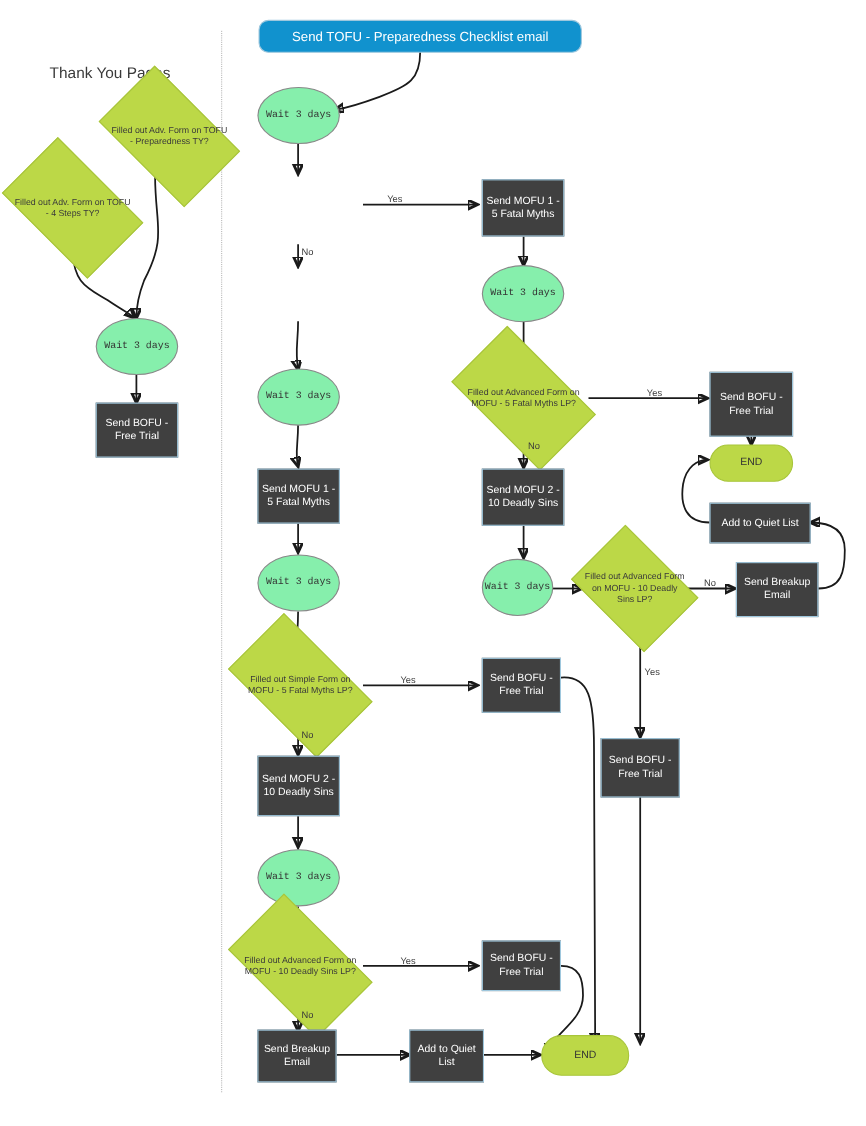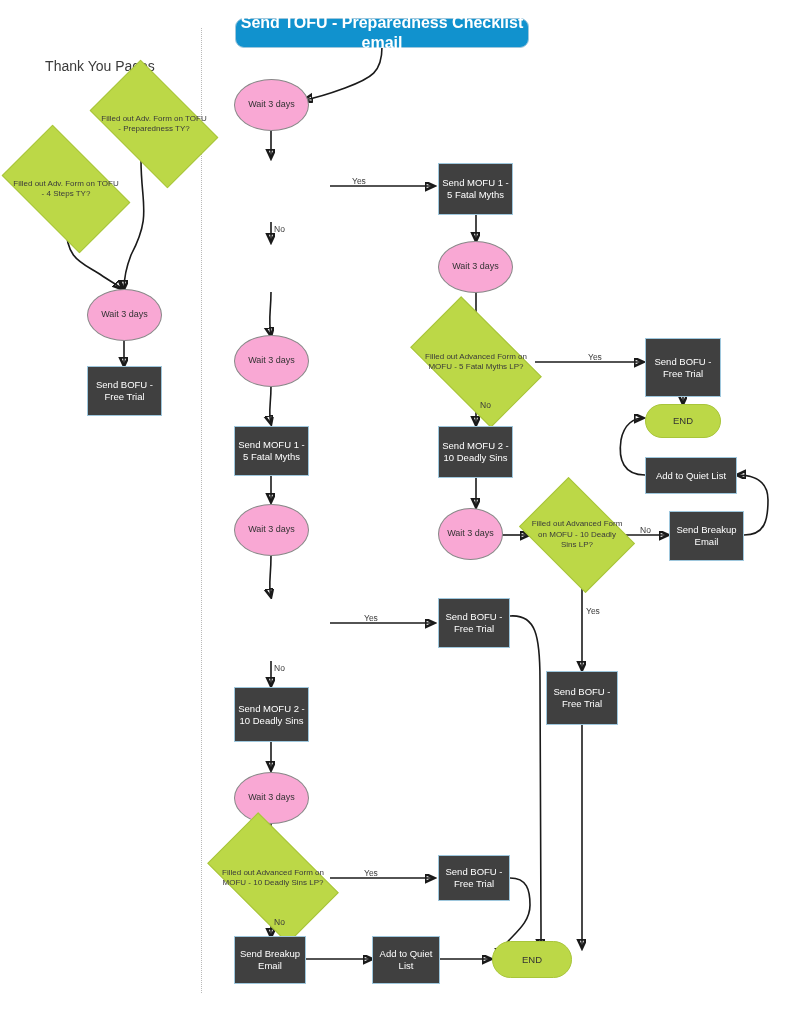--- a/index.html
+++ b/index.html
@@ -32,30 +32,31 @@
     border: 1px solid #9ec7dd;
     color: #ffffff;
     font-size: 9.5px;
     font-weight: normal;
     padding: 2px;
   }
   .node-start {
     background: #1192ce;
     border: 1px solid #9ec7dd;
     color: #ffffff;
-    font-size: 16px;
-    font-weight: bold;
+    font-size: 12px;
+    font-weight: normal;
     border-radius: 9px;
   }
   .node-wait {
-    background: #f9a8d4;
+    background: #86efac;
     border: 1px solid #888888;
     color: #333333;
     font-size: 9px;
     border-radius: 50%;
+    font-family: Liberation Mono, monospace;
   }
   .node-end {
     background: #bcd847;
     border: 1px solid #a8c53a;
     color: #333333;
     font-size: 9.5px;
     border-radius: 22px;
   }
   .node-decision {
     background: transparent;
@@ -205,20 +206,24 @@
   <div class="node node-wait" style="left:234px; top:79px; width:75px; height:52px;">Wait 3 days</div>
 
 
 
   <div class="node node-wait" style="left:234px; top:335px; width:75px; height:52px;">Wait 3 days</div>
 
   <div class="node node-process" style="left:234px; top:426px; width:75px; height:50px;">Send MOFU 1 - 5 Fatal Myths</div>
 
   <div class="node node-wait" style="left:234px; top:504px; width:75px; height:52px;">Wait 3 days</div>
 
+  <div class="node node-decision" style="left:216px; top:587px; width:114px; height:72px;">
+    <div class="diamond-shape"></div>
+    <div class="diamond-label">Filled out Simple Form on MOFU - 5 Fatal Myths LP?</div>
+  </div>
 
   <div class="node node-process" style="left:234px; top:687px; width:75px; height:55px;">Send MOFU 2 - 10 Deadly Sins</div>
 
   <div class="node node-wait" style="left:234px; top:772px; width:75px; height:52px;">Wait 3 days</div>
 
   <div class="node node-decision" style="left:216px; top:842px; width:114px; height:72px;">
     <div class="diamond-shape"></div>
     <div class="diamond-label">Filled out Advanced Form on MOFU - 10 Deadly Sins LP?</div>
   </div>
 

